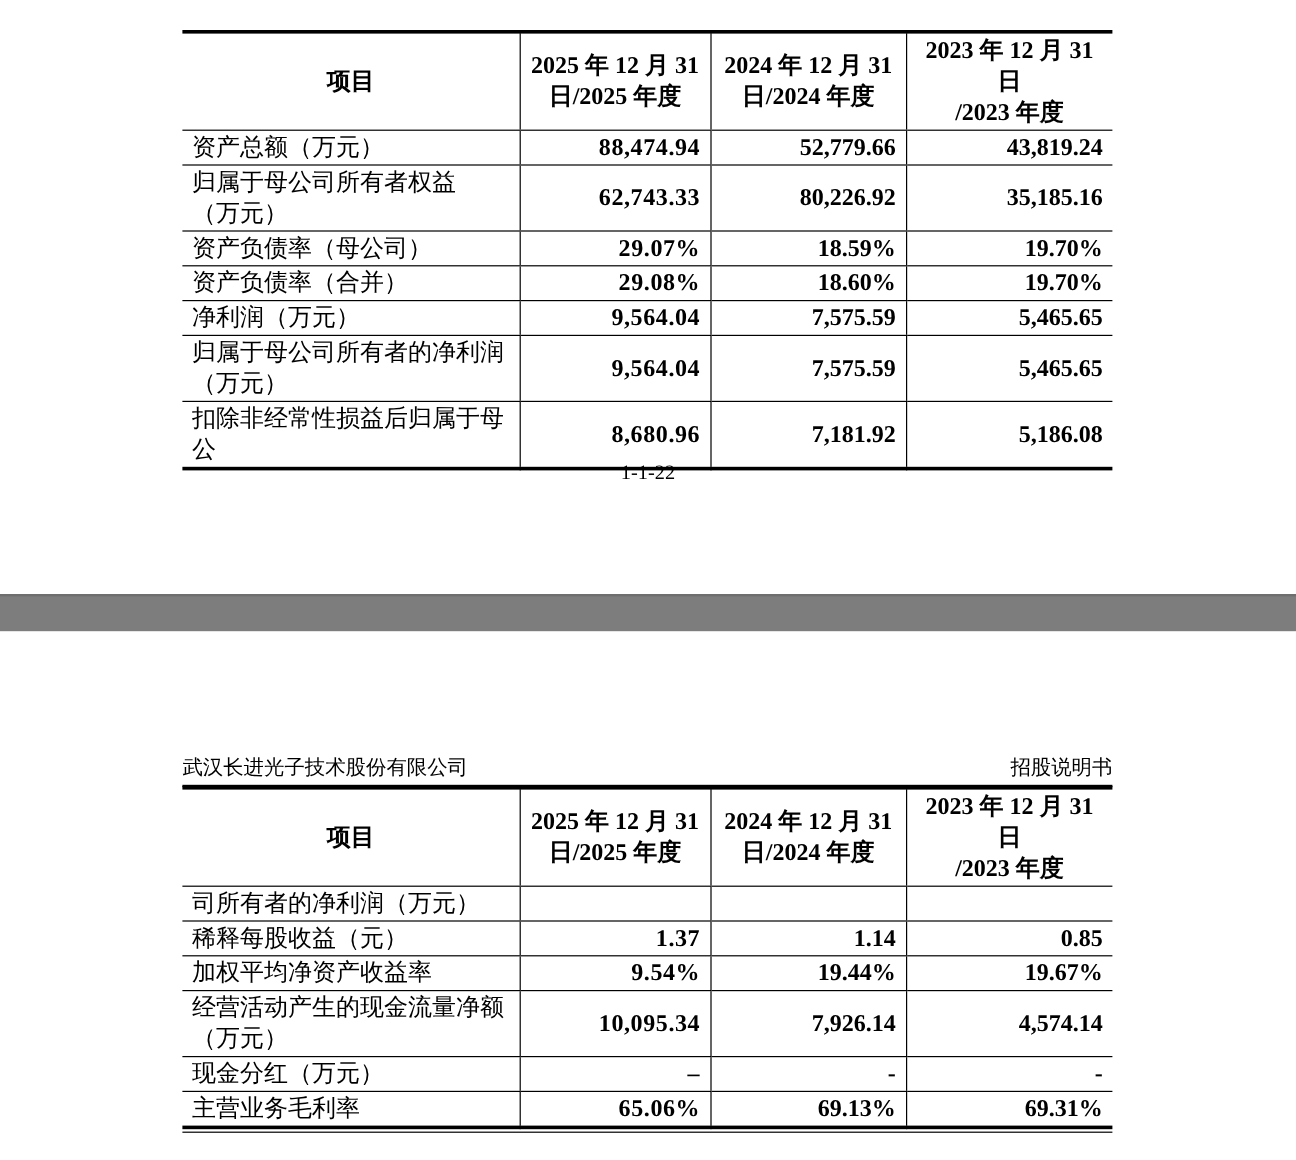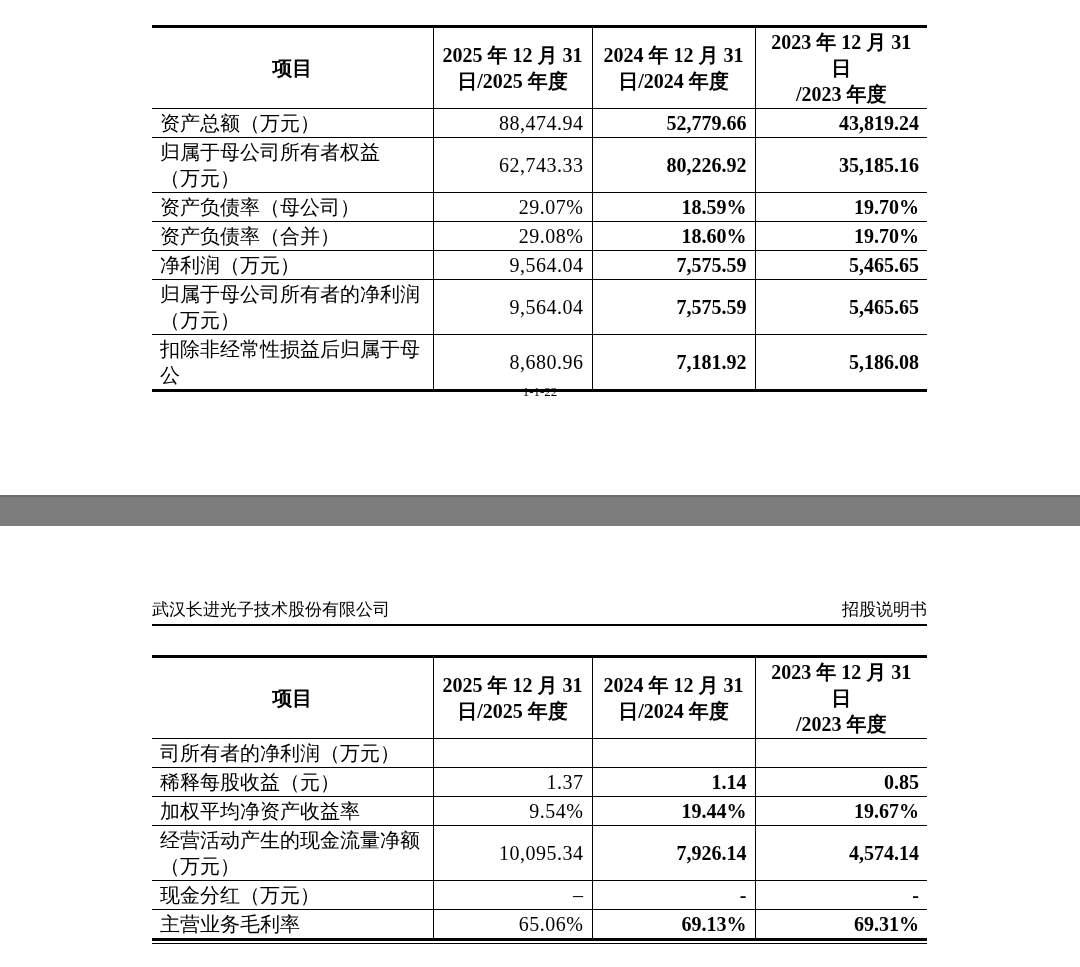--- a/index.html
+++ b/index.html
@@ -27,37 +27,37 @@
     border-bottom:1px solid #000;
   }
   table.fin th + th, table.fin td + td { border-left:1px solid #000; }
   table.fin th {
     font-weight:bold;
     text-align:center;
     white-space:pre-line;
   }
   td.label { text-align:left; white-space:pre-line; }
   td.num { text-align:right;font-weight:bold; }
-  td.cur { font-weight:normal; letter-spacing:0.5px; }
+  td.cur { font-weight:bold; letter-spacing:0.5px; }
 
   #table1 { left:152px; top:25px; }
 
   #pagenum {
     top:384px; left:0; width:1080px;
-    text-align:center; font-size:13px;
+    text-align:center; font-size:17px;
   }
 
   #divider {
     top:495px; left:0; width:1080px; height:31px;
     background:#7d7d7d;
     border-top:2px solid #6e6e6e;
   }
 
   #p2header {
-    left:152px; top:599px; width:775px;
+    left:152px; top:629px; width:775px;
     display:flex; justify-content:space-between; align-items:flex-end;
     font-size:17px; line-height:22px;
     border-bottom:2px solid #000;
     padding-bottom:3px;
   }
 
   #table2wrap {
     left:152px; top:655px; width:775px;
     padding-bottom:2px;
     border-bottom:1px solid #000;

